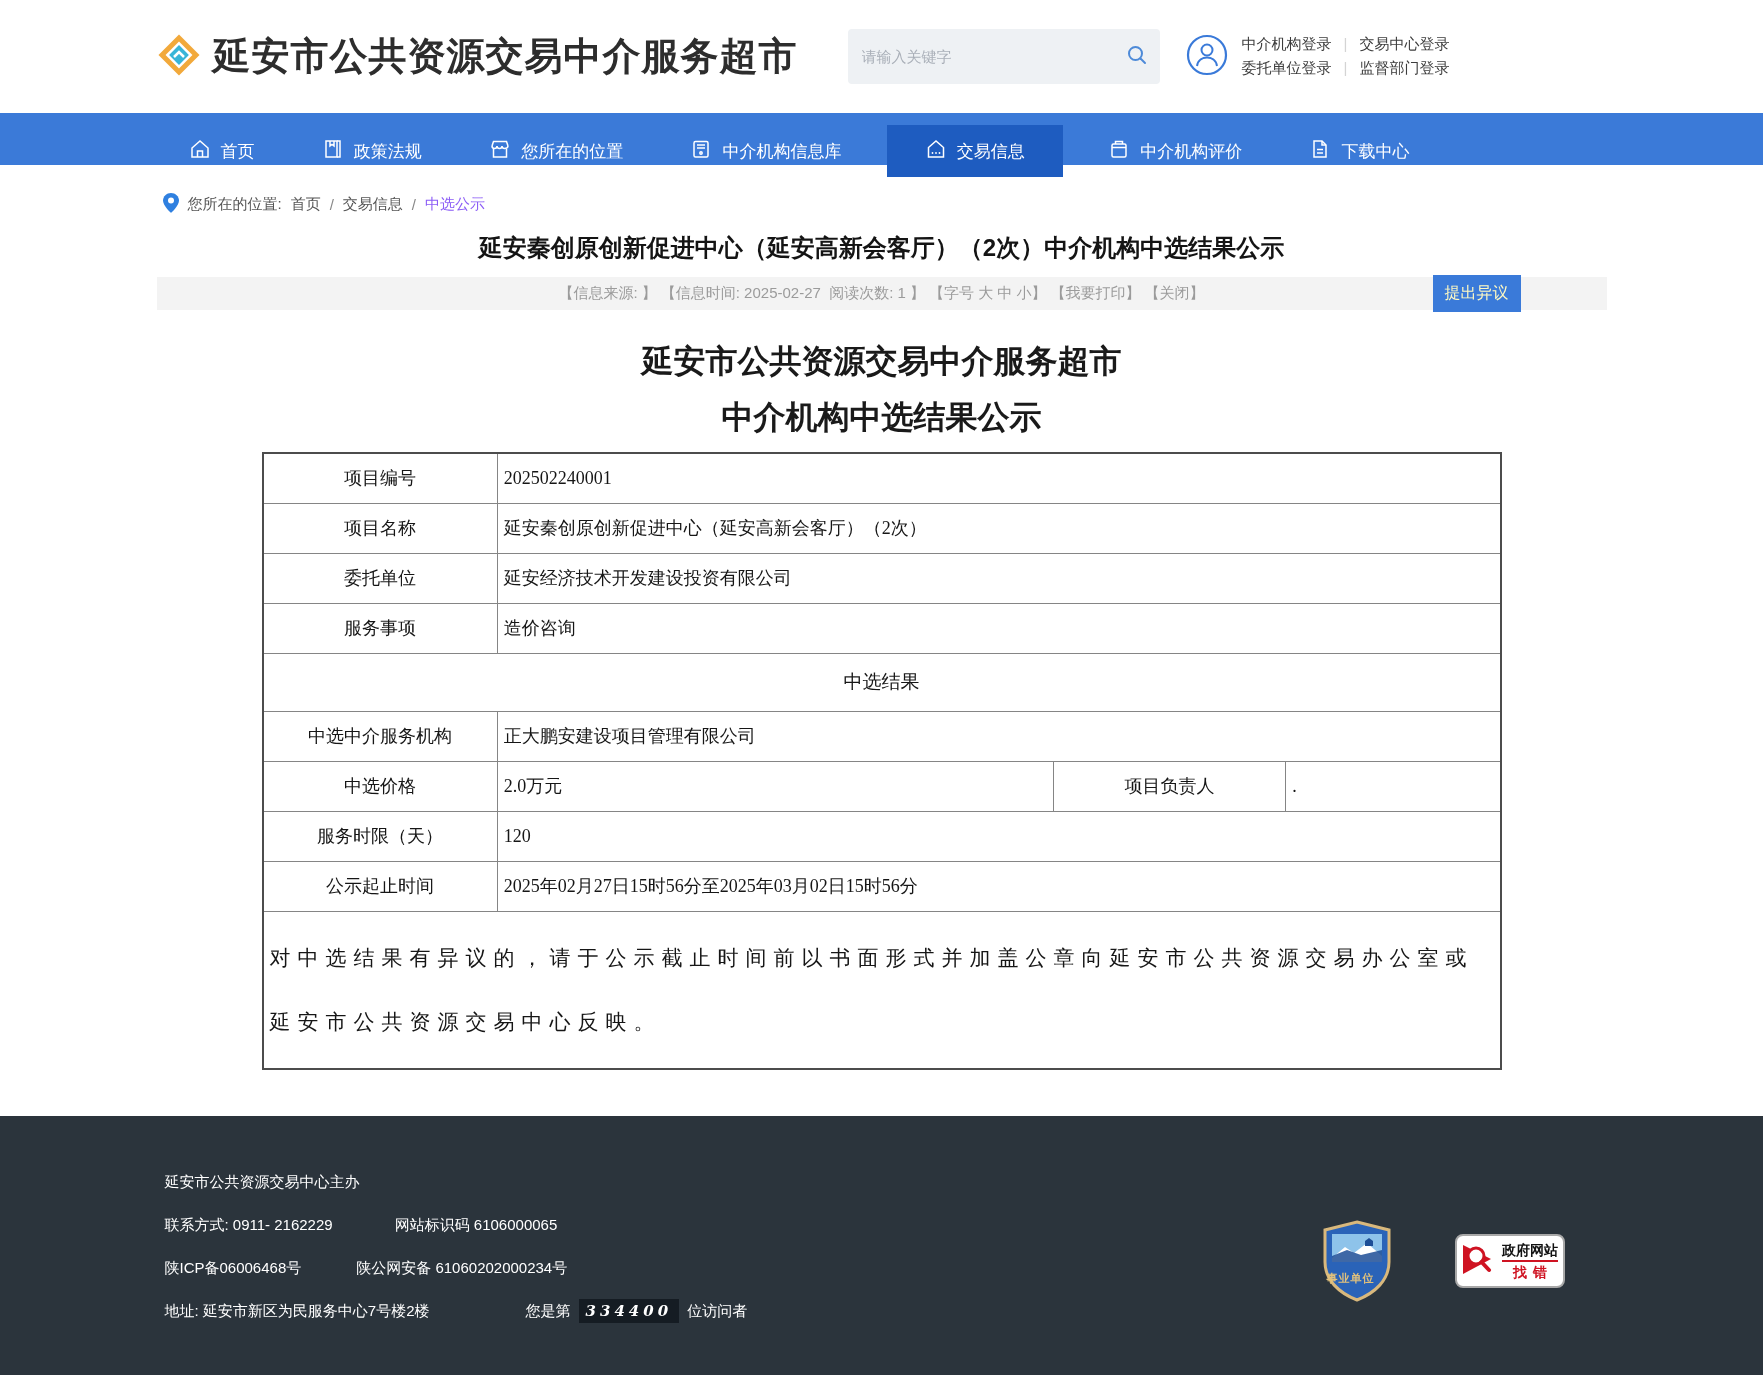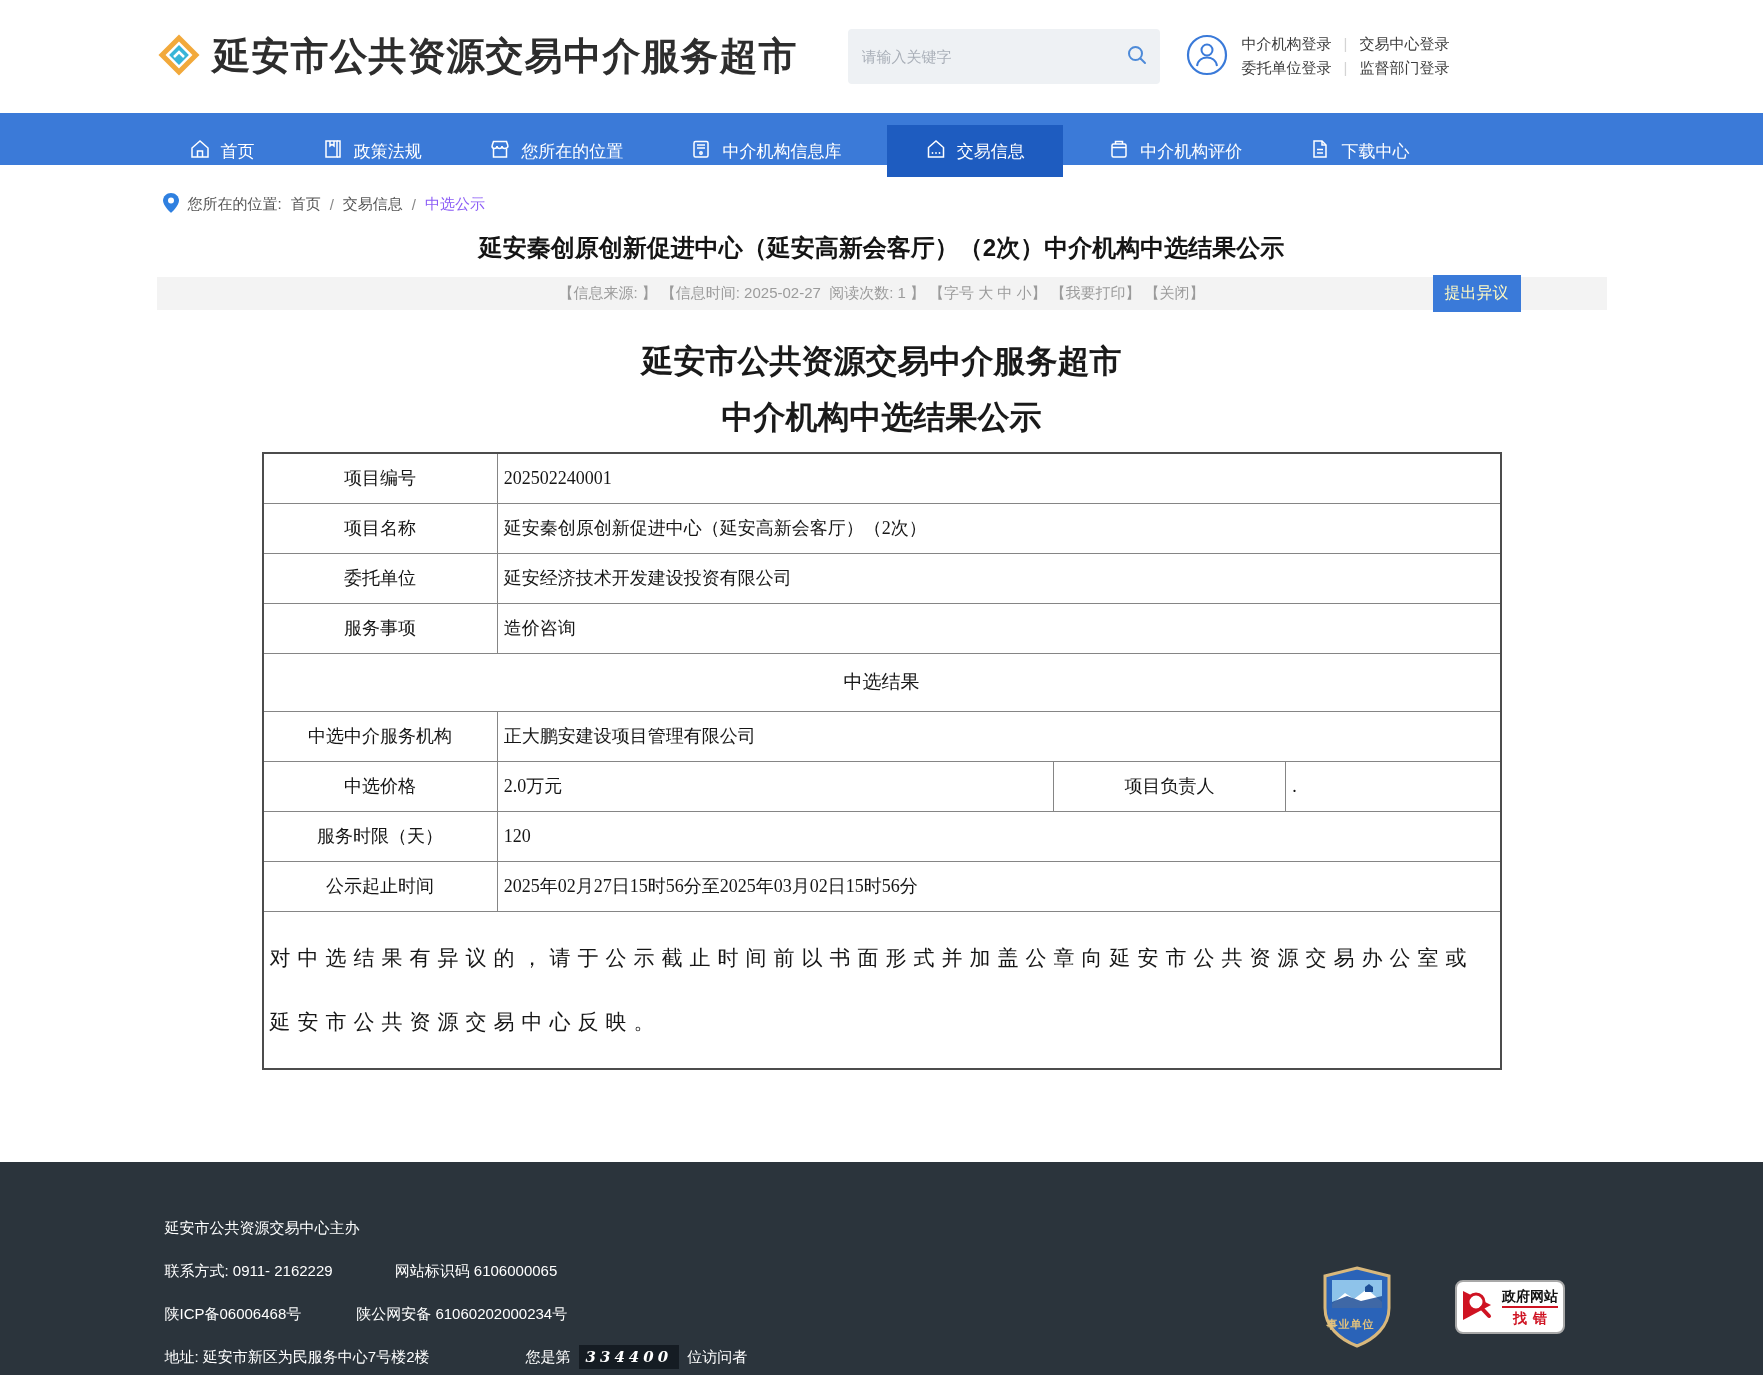--- a/index.html
+++ b/index.html
@@ -63,21 +63,21 @@
     font-family:"Liberation Serif","DejaVu Serif",serif; font-size:18px; color:#161616;
     border:2px solid #4c4c4c;
   }
   table.result td { border:1px solid #858585; height:50px; padding:2px 6px; }
   td.cell-label { text-align:center; }
   td.cell-value { text-align:left; padding-left:7px; }
   tr.result-header td { text-align:center; height:58px; font-size:19px; }
   tr.note-row td { padding:14px 6px; line-height:64px; font-size:21px; letter-spacing:7px; height:auto; text-align:left; }
 
   
-  .site-footer { margin-top:auto; height:213px; background:#2b343c; color:#fff; }
+  .site-footer { margin-top:auto; height:259px; background:#2b343c; color:#fff; }
   .site-footer .container { display:flex; justify-content:space-between; padding-top:32px; }
   .f-lines { font-size:15px; padding-left:8px; }
   .f-line { height:43px; line-height:22px; display:flex; align-items:center; }
   .f-gap-60 { margin-left:62px;text-align:center; }
   .f-gap-55 { margin-left:55px; }
   .f-gap-95 { margin-left:96px; }
   .counter {
     display:inline-block; background:#151c23; font-family:"DejaVu Serif", serif;
     font-style:italic; font-weight:bold; letter-spacing:4px; padding:1px 7px; margin:0 8px;
   }

